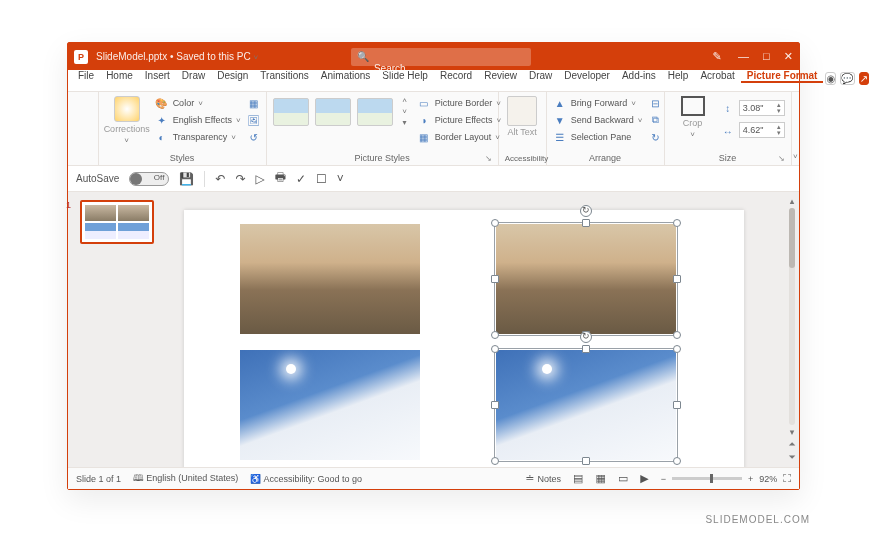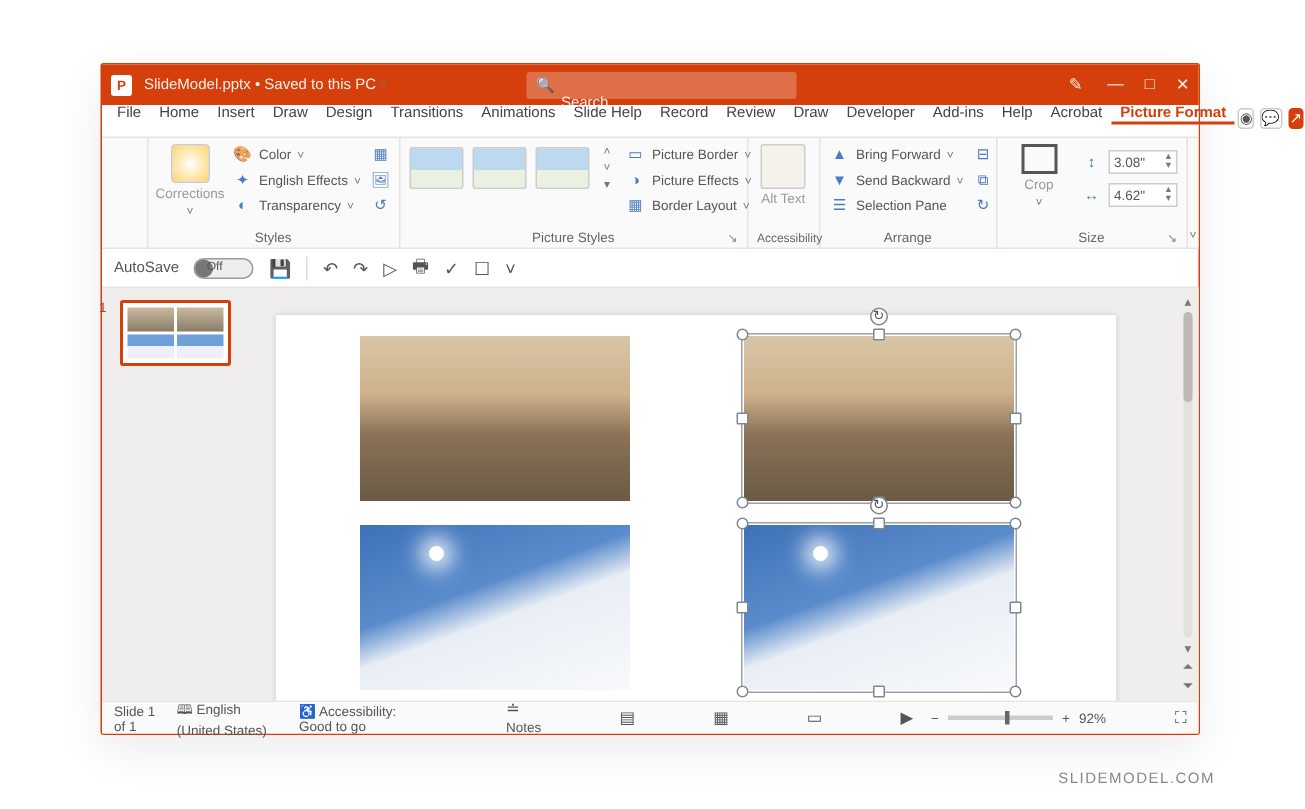--- a/index.html
+++ b/index.html
@@ -73,21 +73,21 @@
   .rot { position:absolute; width:12px;height:12px;border:1px solid #7d8790;border-radius:50%;left:50%;top:-18px;transform:translateX(-50%);background:#fff;}
   .rot::after{content:"↻";font-size:9px;position:absolute;top:-1px;left:1px;color:#555;}
   
   .vscroll { width:14px;background:#f0eeed;display:flex;flex-direction:column;align-items:center;padding:4px 0;gap:2px;font-size:9px;color:#777;}
   .vscroll .track { flex:1; width:6px; background:#e3e0dd; border-radius:3px; position:relative;}
   .vscroll .thumbbar { position:absolute; top:0; width:6px; height:60px; background:#bdb8b3; border-radius:3px;}
 
   
   .status { height:22px; border-top:1px solid #e8e3df; background:#fafafa; display:flex; align-items:center; font-size:9px; color:#555; padding:0 8px; gap:12px;}
   .status .spacer { flex:1;}
-  .status .ico { font-size:11px; cursor:pointer;margin-left:40px;}
+  .status .ico { font-size:11px; cursor:pointer;}
   .zoom { display:flex;align-items:center;gap:6px;}
   .zoom .bar { width:70px;height:3px;background:#ccc;position:relative;}
   .zoom .bar .kn { position:absolute;left:38px;top:-3px;width:3px;height:9px;background:#666;}
 
   .watermark { position:absolute; right:60px; bottom:14px; font-size:10px; letter-spacing:1px; color:#888;}
 </style>
 </head>
 <body>
 
 <div class="window">
@@ -275,21 +275,21 @@
     </div>
     <div style="width:18px;display:flex;align-items:flex-end;justify-content:center;padding-bottom:4px;">
         <span class="caret">˅</span>
       </div>
   </div>
 
   <div class="qat">
     <span>AutoSave</span>
     <div class="toggle">
         <div class="knob"></div>
-        <span style="position:absolute;right:20px;top:0;font-size:8px;">Off</span>
+        <span style="position:absolute;right:4px;top:0;font-size:8px;">Off</span>
       </div>
     <span class="ico save">💾</span>
     <div class="sep"></div>
     <span class="ico">↶</span>
     <span class="ico">↷</span>
     <span class="ico">▷</span>
     <span class="ico">🖶</span>
     <span class="ico">✓</span>
     <span class="ico">☐</span>
     <span class="ico">˅</span>

